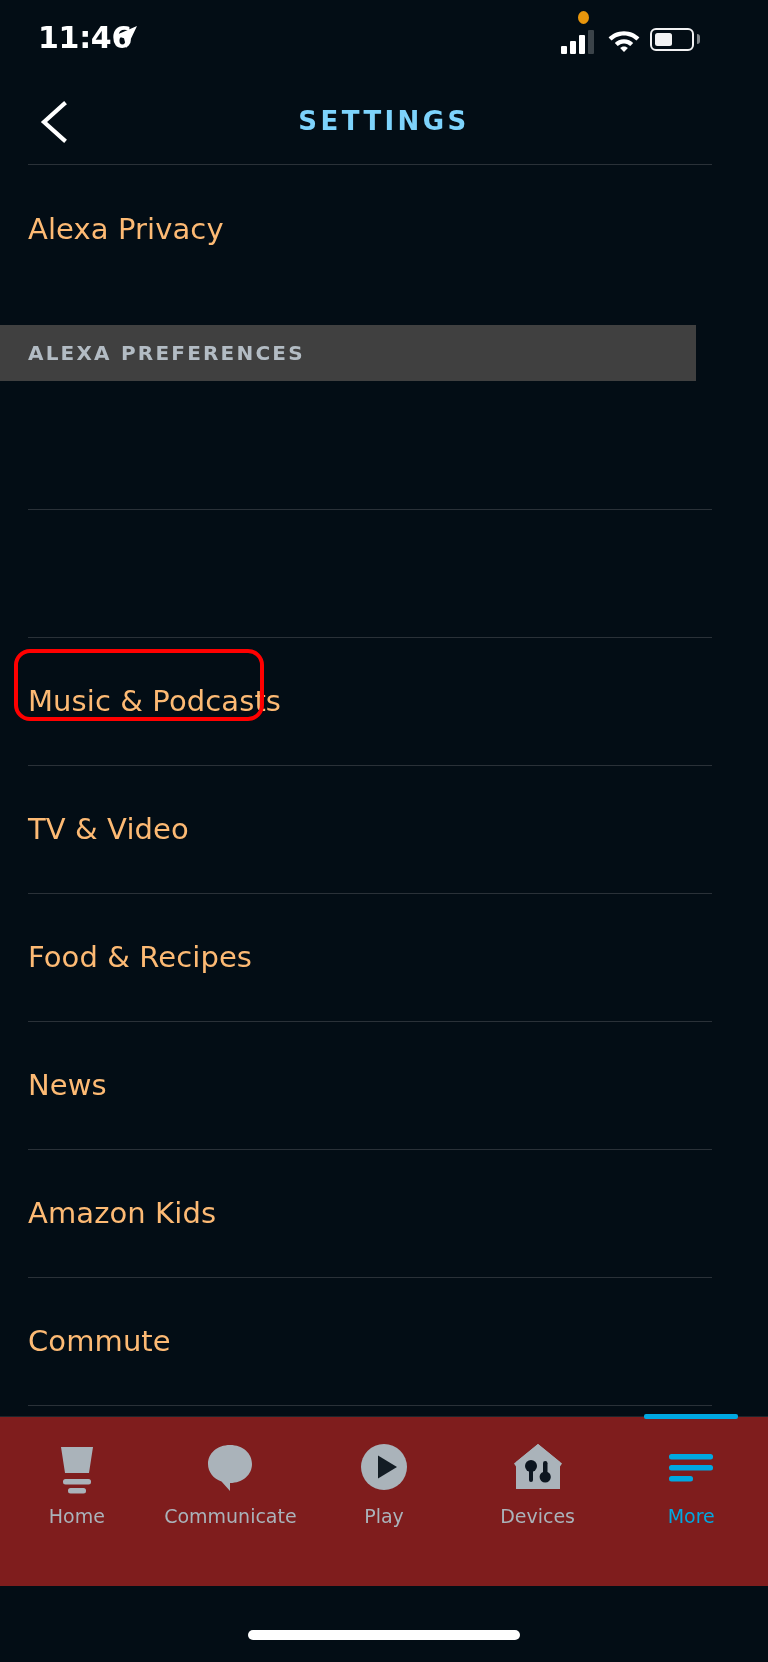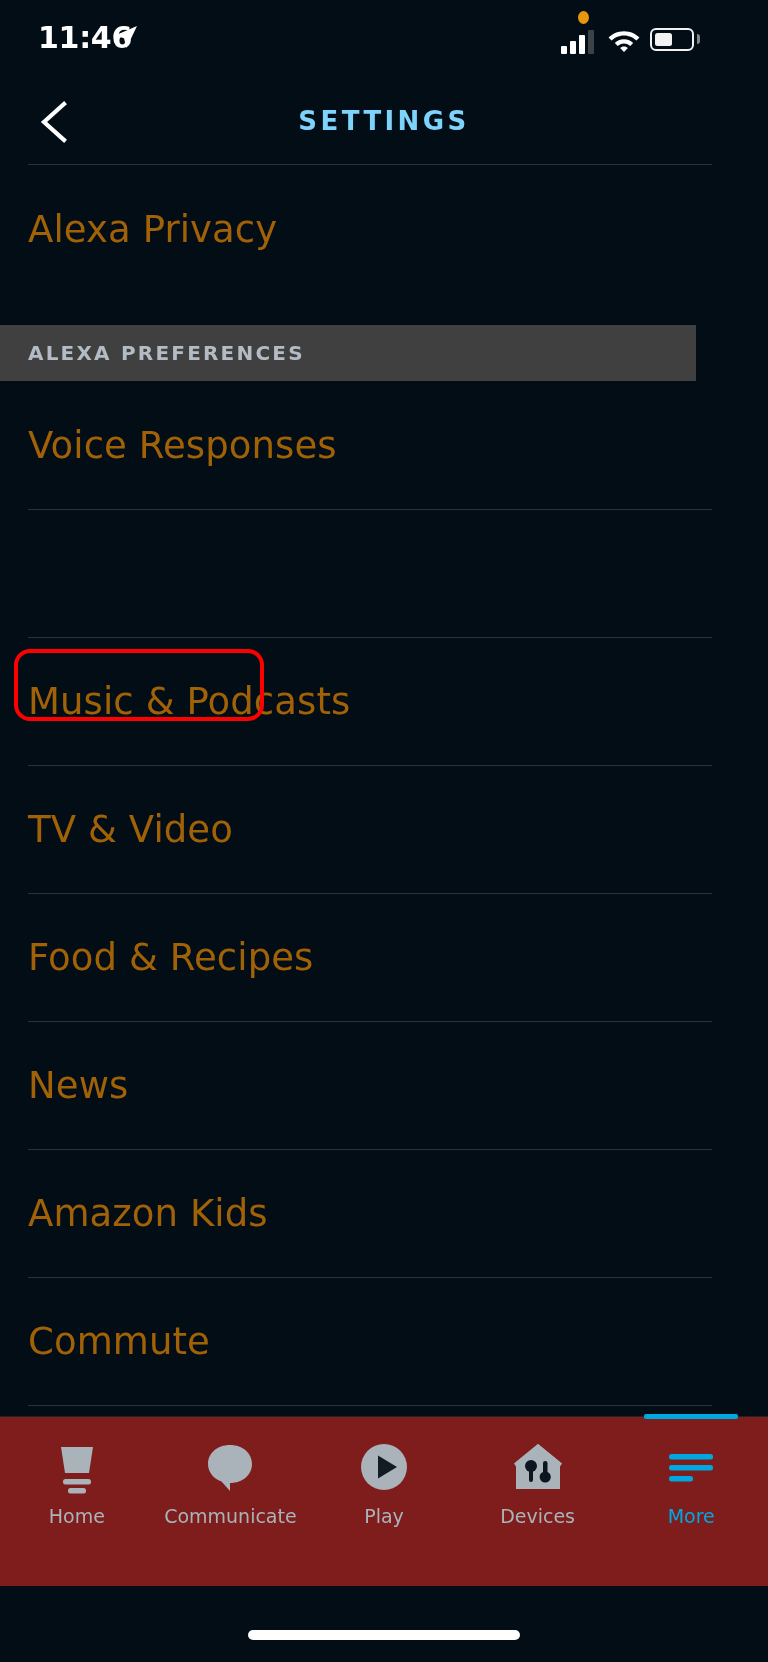--- a/index.html
+++ b/index.html
@@ -159,22 +159,22 @@
     left: 0;
     width: 768px;
     height: 128px;
     cursor: pointer;
   }
   .list-row .row-label {
     position: absolute;
     left: 28px;
     top: 50%;
     transform: translateY(-50%);
-    font-size: 37px;
-    color: #a16207;
+    font-size: 29px;
+    color: #fdba74;
     font-weight: 400;
     letter-spacing: 0.1px;
     white-space: nowrap;
   }
   .row-divider {
     position: absolute;
     left: 28px;
     width: 684px;
     height: 1px;
     background: #2a3138;
@@ -322,23 +322,20 @@
   <div id="header-rule"></div>
 
   <div class="list-row" style="top:165px;">
     <span class="row-label">Alexa Privacy</span>
   </div>
 
   <div id="section-header">
     <span id="section-header-label">ALEXA PREFERENCES</span>
   </div>
 
-  <div class="list-row" style="top:381px;">
-    <span class="row-label">Voice Responses</span>
-  </div>
   <div class="row-divider" style="top:509px;"></div>
 
   <div class="row-divider" style="top:637px;"></div>
 
   <div class="list-row" style="top:637px;">
     <span class="row-label">Music &amp; Podcasts</span>
   </div>
   <div class="row-divider" style="top:765px;"></div>
 
   <div class="list-row" style="top:765px;">

